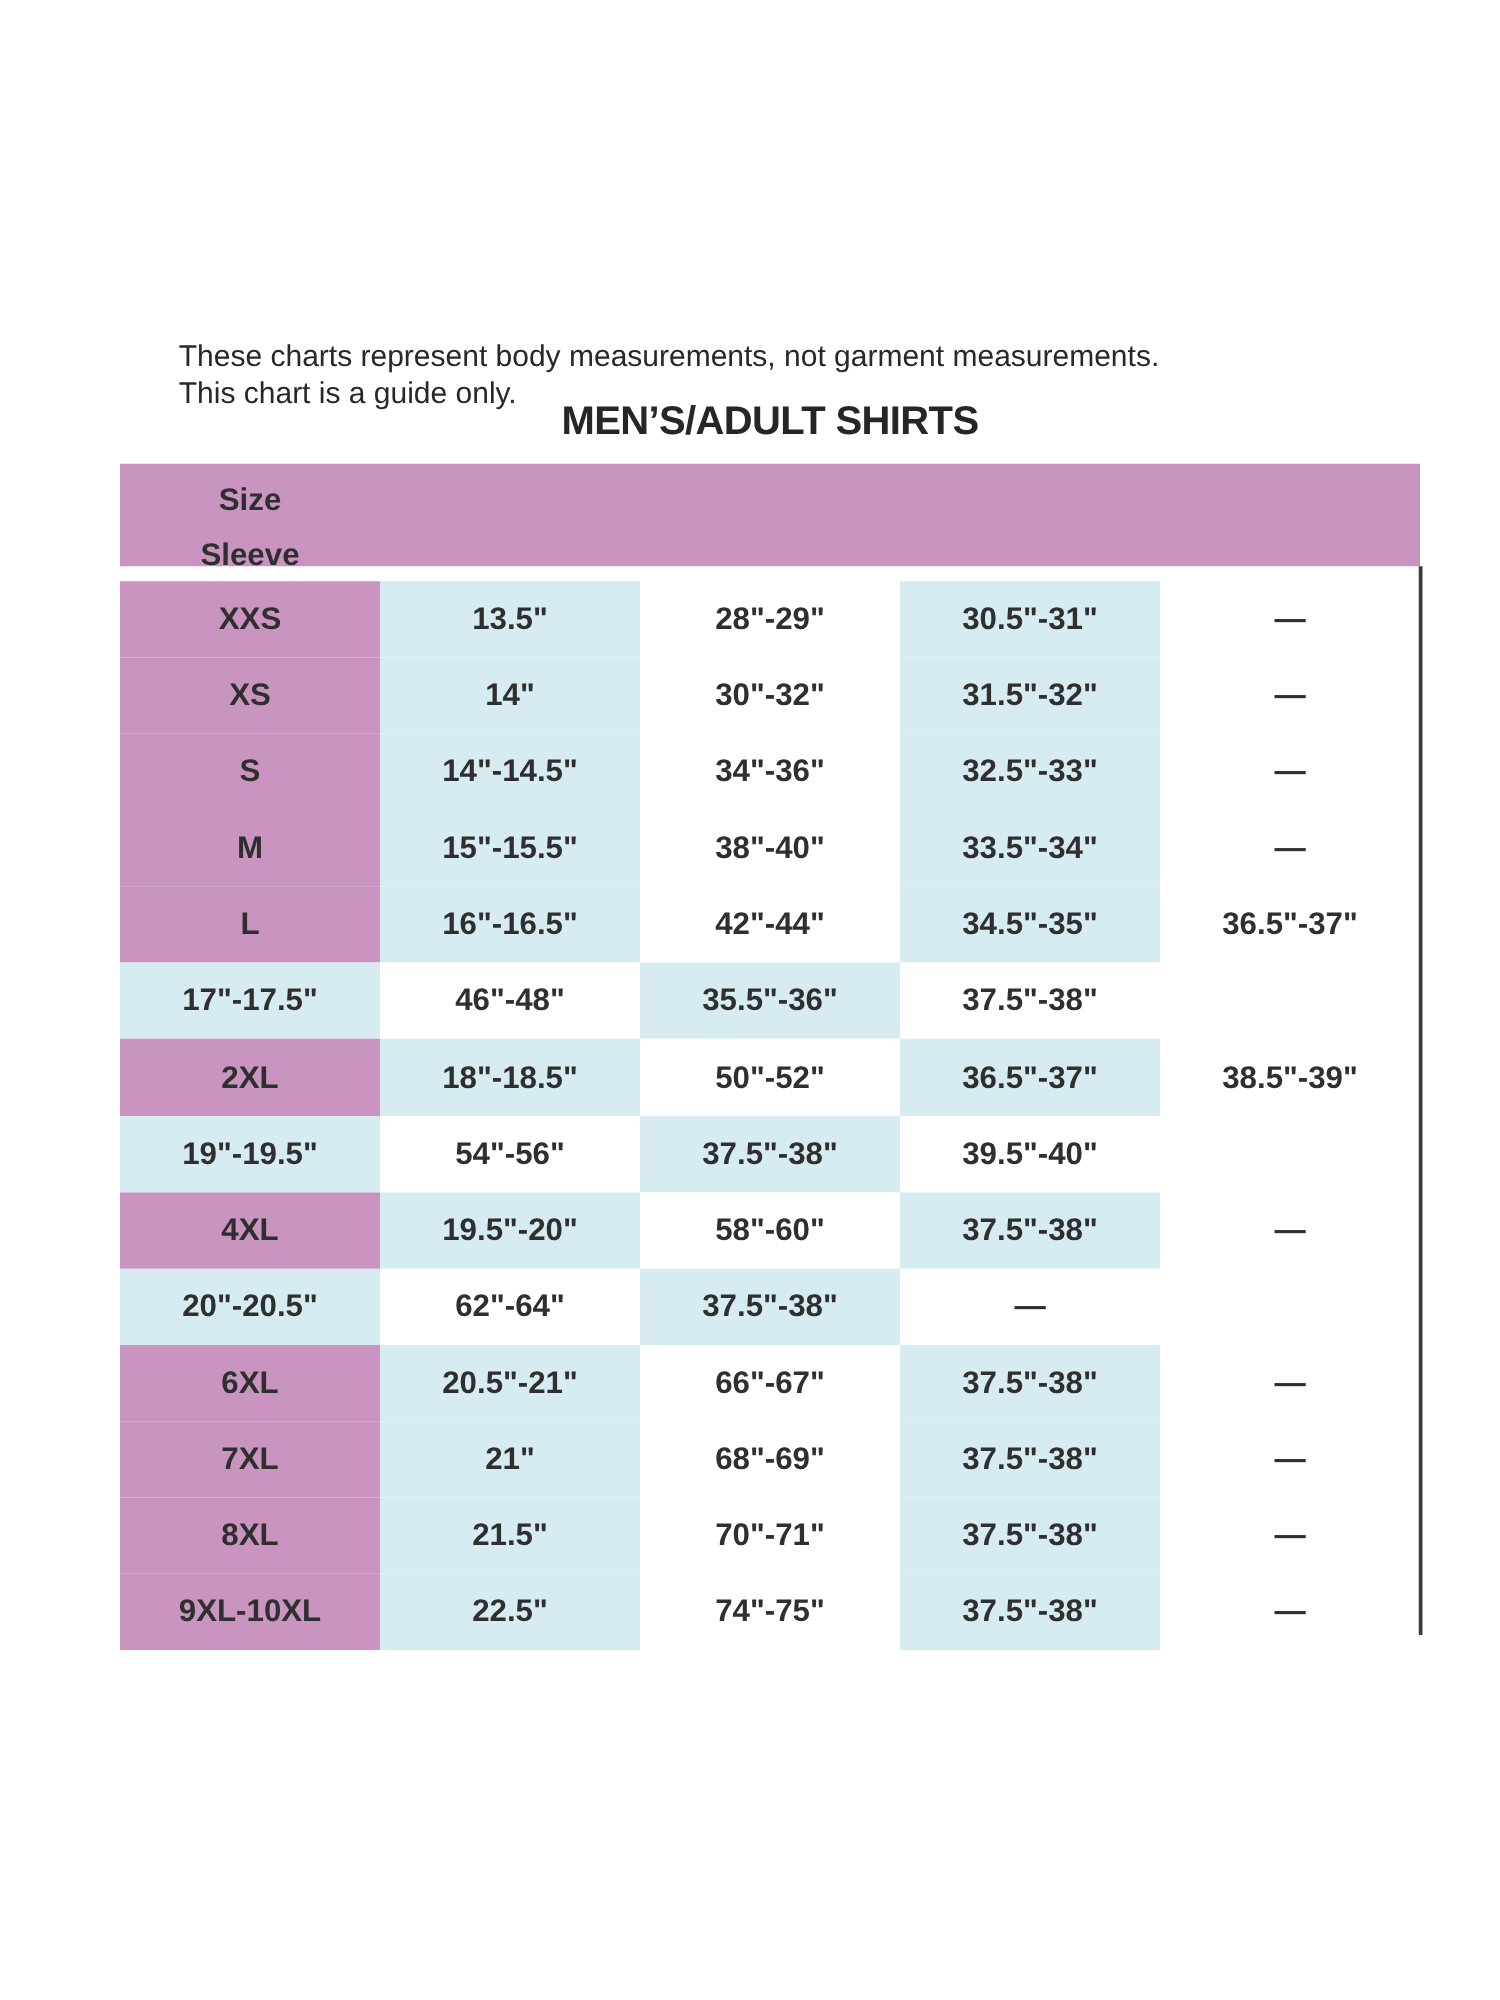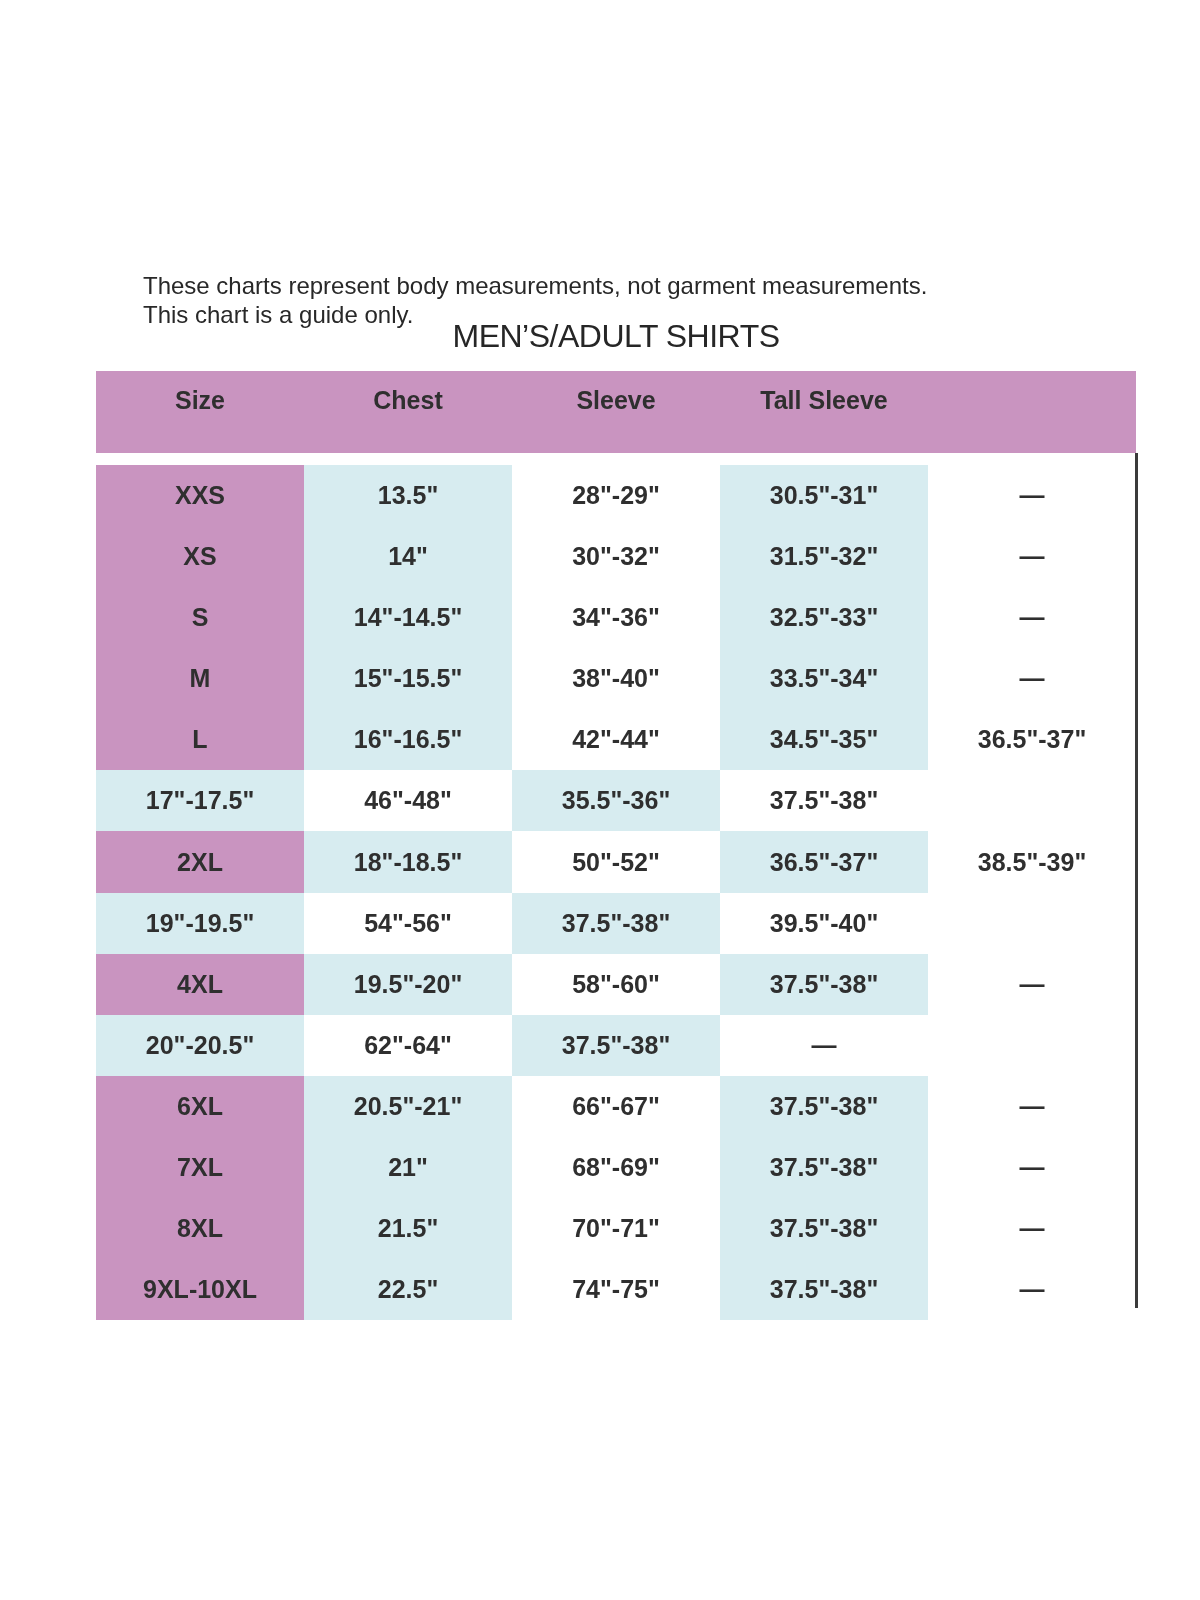--- a/index.html
+++ b/index.html
@@ -27,37 +27,38 @@
     margin-left: 48px;
   }
   .title {
     position: absolute;
     left: 96px;
     top: 318px;
     width: 1040px;
     text-align: center;
     font-size: 32px;
     line-height: 36px;
-    font-weight: 400;
+    font-weight: 700;
     letter-spacing: -0.5px;
     color: #262626;
     white-space: nowrap;
   }
   .size-table {
     position: absolute;
     left: 96px;
     top: 371px;
     width: 1040px;
     height: 937px;
   }
   .thead {
     display: flex;
     width: 1040px;
     height: 82px;
     background: var(--pink, #c994c0);
+    flex-direction: column;
   }
   .th {
     width: 208px;
     box-sizing: border-box;
     padding-top: 15px;
     text-align: center;
     font-size: 25px;
     font-weight: 600;
     color: #2f2f2f;
   }
@@ -101,21 +102,20 @@
   <div class="disclaimer">
     <div>These charts represent body measurements, not garment measurements.</div>
     <div>This chart is a guide only.</div>
   </div>
 
   <div class="title">MEN’S/ADULT SHIRTS</div>
 
   <div class="size-table">
     <div class="thead" id="thead">
         <div class="th">Size</div>
-        <div class="th">Chest</div>
         <div class="th">Sleeve</div>
         <div class="th">Tall Sleeve</div>
       </div>
     <div class="tbody" id="tbody">
         <div class="trow">
           <div class="cell c-pink">XXS</div>
           <div class="cell c-blue">13.5"</div>
           <div class="cell ">28"-29"</div>
           <div class="cell c-blue">30.5"-31"</div>
           <div class="cell ">—</div>

